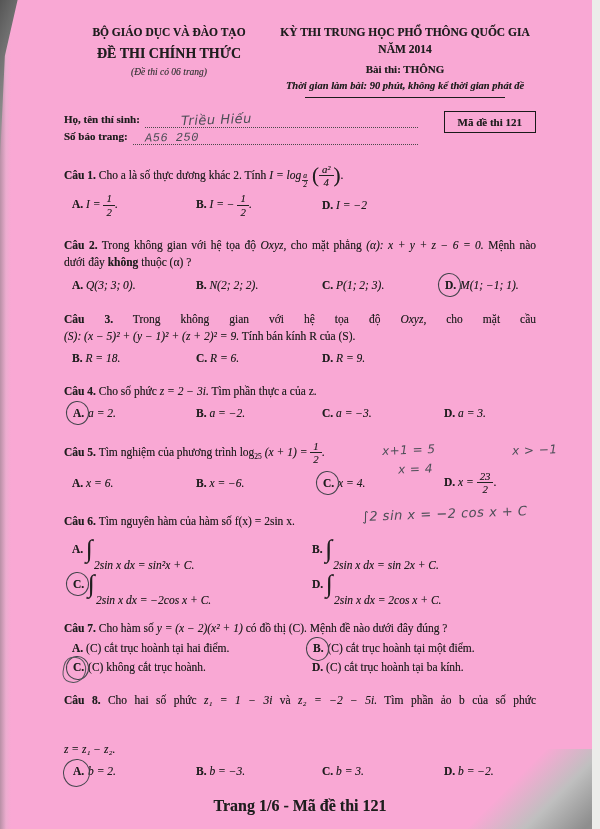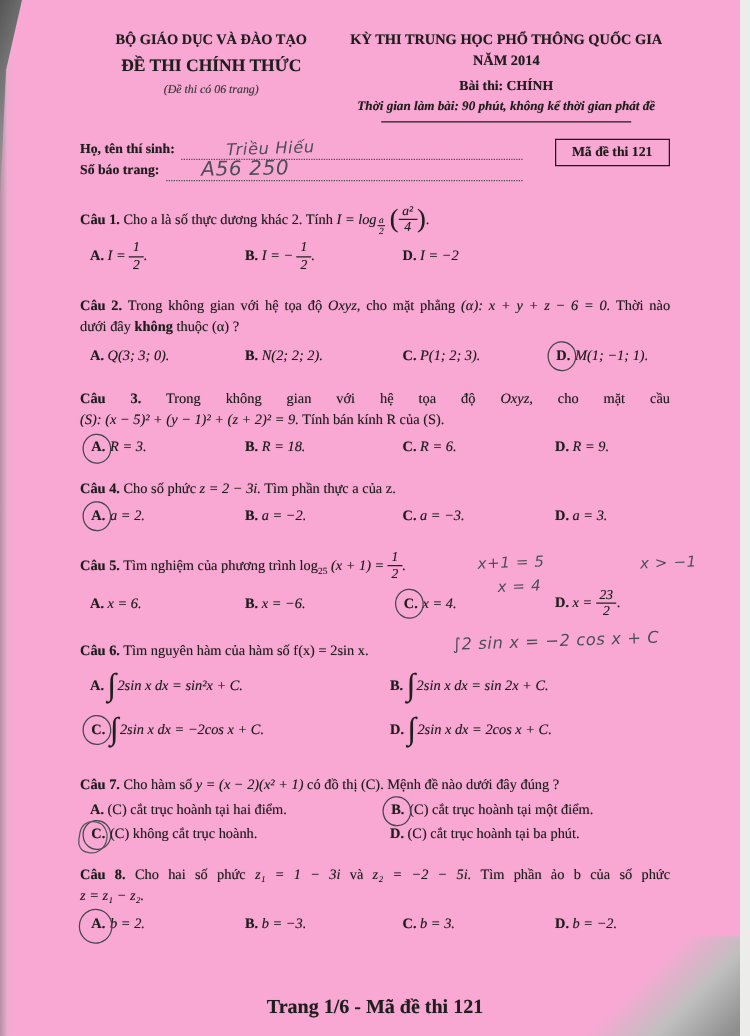--- a/index.html
+++ b/index.html
@@ -9,41 +9,41 @@
   .edge-left{position:absolute;left:0;top:0;bottom:0;width:11px;
     background:linear-gradient(to right,rgba(120,120,120,.5),rgba(190,190,190,.22) 55%,rgba(255,255,255,0));}
   .fold-tl{position:absolute;left:0;top:0;width:22px;height:160px;
     background:linear-gradient(110deg,#565656,#8d8d8d 55%,rgba(240,240,240,0) 80%);
     clip-path:polygon(0 0,80% 0,22% 35%,0 100%);}
   .corner-br{position:absolute;right:0;bottom:0;width:130px;height:80px;
     background:linear-gradient(315deg,#8e8e8e 4%,#bfbfbf 32%,rgba(235,235,235,0) 60%);}
   .content{position:absolute;left:0;top:0;right:0;bottom:0;padding:24px 56px 0 64px;
     font-size:11.5px;line-height:1.5;text-shadow:0 0 .6px rgba(10,10,10,.45);}
   .b{font-weight:bold;}
-  .math{font-style:italic;}
+  .math{font-style:italic;margin-top:32px;}
   
   .hdr{display:flex;}
   .hdr-left{width:210px;text-align:center;}
   .hdr-right{flex:1;text-align:center;}
   .h-min{font-weight:bold;font-size:11.5px;}
   .h-off{font-weight:bold;font-size:14px;margin-top:2px;}
   .h-note{font-style:italic;font-size:9.5px;margin-top:1px;color:#3c3c3c;}
   .h-title{font-weight:bold;font-size:11.5px;}
   .h-subj{font-weight:bold;font-size:11px;margin-top:2px;}
   .h-dur{font-weight:bold;font-style:italic;font-size:10.5px;margin-top:1px;}
   .h-line{width:200px;border-bottom:1.4px solid #1c1c1c;margin:3px auto 0;}
   
   .cand{display:flex;margin-top:13px;}
   .cand-left{flex:1;padding-right:26px;}
   .cand-row{display:flex;align-items:flex-end;font-weight:bold;font-size:11px;height:17px;justify-content:center;}
   .dots{flex:1;position:relative;border-bottom:1.6px dotted #4a4a4a;margin-left:5px;height:13px;}
   .hand{font-family:"DejaVu Sans",sans-serif;font-style:italic;font-weight:400;
     color:#4d4e57;text-shadow:none;letter-spacing:.5px;}
   .hand-name{position:absolute;left:36px;bottom:-3px;font-size:13px;transform:rotate(-2deg);}
-  .hand-id{position:absolute;left:28px;bottom:-3px;font-size:16px;transform:rotate(-1deg);}
+  .hand-id{position:absolute;left:12px;bottom:-3px;font-size:12px;transform:rotate(-1deg);font-family:Liberation Mono, monospace;}
   .codebox{border:1.7px solid #1a1a1a;font-weight:bold;font-size:11px;
     padding:2px 13px;height:16px;line-height:16px;white-space:nowrap;}
   
   .q{position:relative;font-size:11.5px;}
   .qnum{font-weight:bold;}
   .jline{text-align:justify;text-align-last:justify;}
   .opts4{display:grid;grid-template-columns:124px 126px 122px 1fr;padding-left:8px;margin-top:5px;align-items:center;}
   .opts2{display:grid;grid-template-columns:240px 1fr;padding-left:8px;margin-top:3px;row-gap:2px;}
   .opt{white-space:nowrap;}
   .olab{font-weight:bold;}
@@ -80,21 +80,21 @@
   <div class="content">
 
     <div class="hdr">
       <div class="hdr-left">
         <div class="h-min">BỘ GIÁO DỤC VÀ ĐÀO TẠO</div>
         <div class="h-off">ĐỀ THI CHÍNH THỨC</div>
         <div class="h-note">(Đề thi có 06 trang)</div>
       </div>
       <div class="hdr-right">
         <div class="h-title">KỲ THI TRUNG HỌC PHỔ THÔNG QUỐC GIA NĂM 2014</div>
-        <div class="h-subj">Bài thi: CHÍNH</div>
+        <div class="h-subj">Bài thi: THÔNG</div>
         <div class="h-dur">Thời gian làm bài: 90 phút, không kể thời gian phát đề</div>
         <div class="h-line"></div>
       </div>
     </div>
 
     <div class="cand">
       <div class="cand-left">
         <div class="cand-row">
           <span>Họ, tên thí sinh:</span>
           <span class="dots">
@@ -125,21 +125,21 @@
       </div>
     </div>
 
     <div class="q" style="margin-top:19px">
       <div class="jline">
         <span class="qnum">Câu 2.</span>
         <span>Trong không gian với hệ tọa độ</span>
         <span class="math">Oxyz,</span>
         <span>cho mặt phẳng</span>
         <span class="math">(α): x + y + z − 6 = 0.</span>
-        <span>Thời nào</span>
+        <span>Mệnh nào</span>
       </div>
       <div>
         <span>dưới đây</span>
         <span class="b">không</span>
         <span>thuộc (α) ?</span>
       </div>
       <div class="opts4">
         <span class="opt"><span class="olab">A.</span> <span class="math">Q(3; 3; 0).</span></span>
         <span class="opt"><span class="olab">B.</span> <span class="math">N(2; 2; 2).</span></span>
         <span class="opt"><span class="olab">C.</span> <span class="math">P(1; 2; 3).</span></span>
@@ -152,21 +152,20 @@
         <span class="qnum">Câu 3.</span>
         <span>Trong không gian với hệ tọa độ</span>
         <span class="math">Oxyz,</span>
         <span>cho mặt cầu</span>
       </div>
       <div>
         <span class="math">(S): (x − 5)² + (y − 1)² + (z + 2)² = 9.</span>
         <span>Tính bán kính R của (S).</span>
       </div>
       <div class="opts4">
-        <span class="opt"><span class="circ"><span class="olab">A.</span></span> <span class="math">R = 3.</span></span>
         <span class="opt"><span class="olab">B.</span> <span class="math">R = 18.</span></span>
         <span class="opt"><span class="olab">C.</span> <span class="math">R = 6.</span></span>
         <span class="opt"><span class="olab">D.</span> <span class="math">R = 9.</span></span>
       </div>
     </div>
 
     <div class="q" style="margin-top:15px">
       <div>
         <span class="qnum">Câu 4.</span>
         <span>Cho số phức</span>
@@ -217,21 +216,21 @@
       <div>
         <span class="qnum">Câu 7.</span>
         <span>Cho hàm số</span>
         <span class="math">y = (x − 2)(x² + 1)</span>
         <span>có đồ thị (C). Mệnh đề nào dưới đây đúng ?</span>
       </div>
       <div class="opts2">
         <span class="opt"><span class="olab">A.</span> <span>(C) cắt trục hoành tại hai điểm.</span></span>
         <span class="opt"><span class="circ"><span class="olab">B.</span></span> <span>(C) cắt trục hoành tại một điểm.</span></span>
         <span class="opt"><span class="circ scrib"><span class="olab">C.</span></span> <span>(C) không cắt trục hoành.</span></span>
-        <span class="opt"><span class="olab">D.</span> <span>(C) cắt trục hoành tại ba phút.</span></span>
+        <span class="opt"><span class="olab">D.</span> <span>(C) cắt trục hoành tại ba kính.</span></span>
       </div>
     </div>
 
     <div class="q" style="margin-top:15px">
       <div class="jline">
         <span class="qnum">Câu 8.</span>
         <span>Cho hai số phức</span>
         <span class="math">z₁ = 1 − 3i</span>
         <span>và</span>
         <span class="math">z₂ = −2 − 5i.</span>

